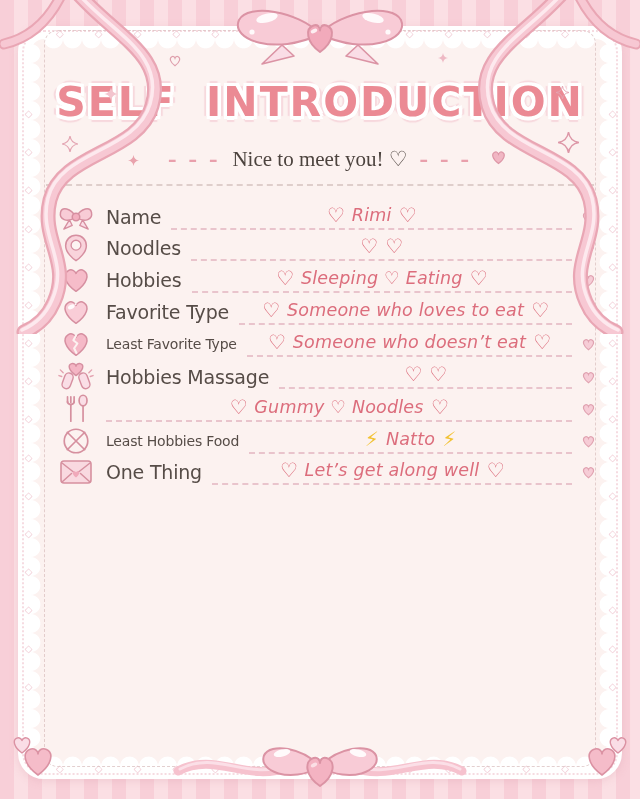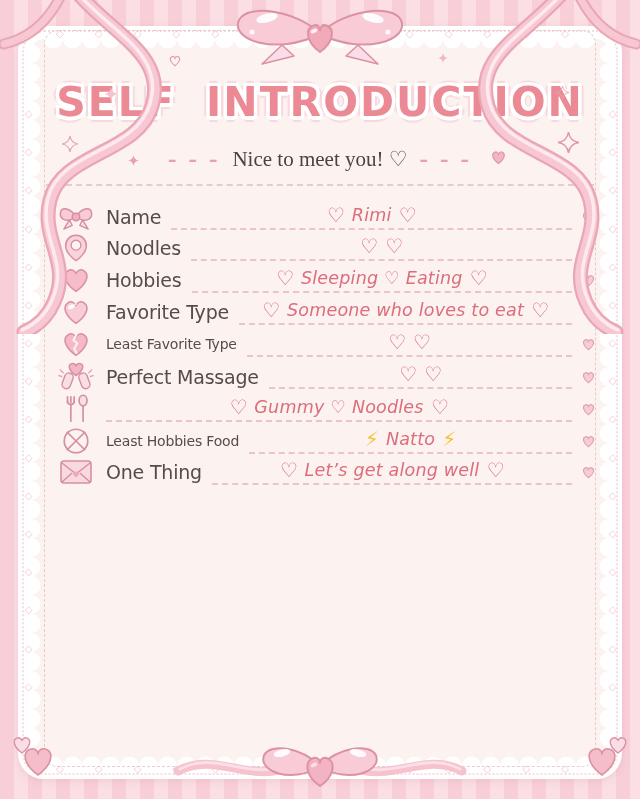--- a/index.html
+++ b/index.html
@@ -247,41 +247,42 @@
     <div class="row long">
       <span class="icon-box">
         <svg width="34" height="32" viewBox="0 0 34 34">
           <path d="M17,29 C5,20.5 2.5,11 8.5,7.2 C12.5,4.7 16,7.5 17,10 C18,7.5 21.5,4.7 25.5,7.2 C31.5,11 29,20.5 17,29 Z" fill="#f5b9c7" stroke="#d68fa0" stroke-width="1.6" stroke-linejoin="round"></path>
           <path d="M17,8 L14.2,13 L18.5,16.5 L15,21.5 L17.5,26.5" fill="none" stroke="#fcf2f0" stroke-width="2.2" stroke-linejoin="round" stroke-linecap="round"></path>
         </svg>
       </span>
       <span class="label">Least Favorite Type</span>
       <span class="value-line">
         <span class="vdeco" data-accent="pink">♡</span>
+        <span class="vtext">Someone who doesn’t eat</span>
         <span class="vdeco" data-accent="pink">♡</span>
       </span>
       <svg class="mini-heart" viewBox="0 0 15 15">
           <use href="#mheart"></use>
         </svg>
     </div>
 
     <div class="row">
       <span class="icon-box">
         <svg width="38" height="33" viewBox="0 0 40 34">
           <path d="M20,16 C12,10.5 11,4.5 15.5,3.4 C18,2.8 20,4.8 20,6.2 C20,4.8 22,2.8 24.5,3.4 C29,4.5 28,10.5 20,16 Z" fill="#f4b5c4" stroke="#d68fa0" stroke-width="1.5" stroke-linejoin="round"></path>
           <g transform="rotate(20 11 22)">
               <rect x="6.5" y="13" width="9" height="17" rx="4.5" fill="#fadee6" stroke="#d68fa0" stroke-width="1.5"></rect>
             </g>
           <g transform="rotate(-20 29 22)">
               <rect x="24.5" y="13" width="9" height="17" rx="4.5" fill="#fadee6" stroke="#d68fa0" stroke-width="1.5"></rect>
             </g>
           <path d="M3.5,10 L6.5,13 M36.5,10 L33.5,13 M2,16 L5,17 M38,16 L35,17" stroke="#e3a0af" stroke-width="1.4" stroke-linecap="round"></path>
         </svg>
       </span>
-      <span class="label">Perfect Massage</span>
+      <span class="label">Hobbies Massage</span>
       <span class="value-line">
         <span class="vdeco" data-accent="pink">♡</span>
         <span class="vdeco" data-accent="pink">♡</span>
       </span>
       <svg class="mini-heart" viewBox="0 0 15 15">
           <use href="#mheart"></use>
         </svg>
     </div>
 
     <div class="row">

